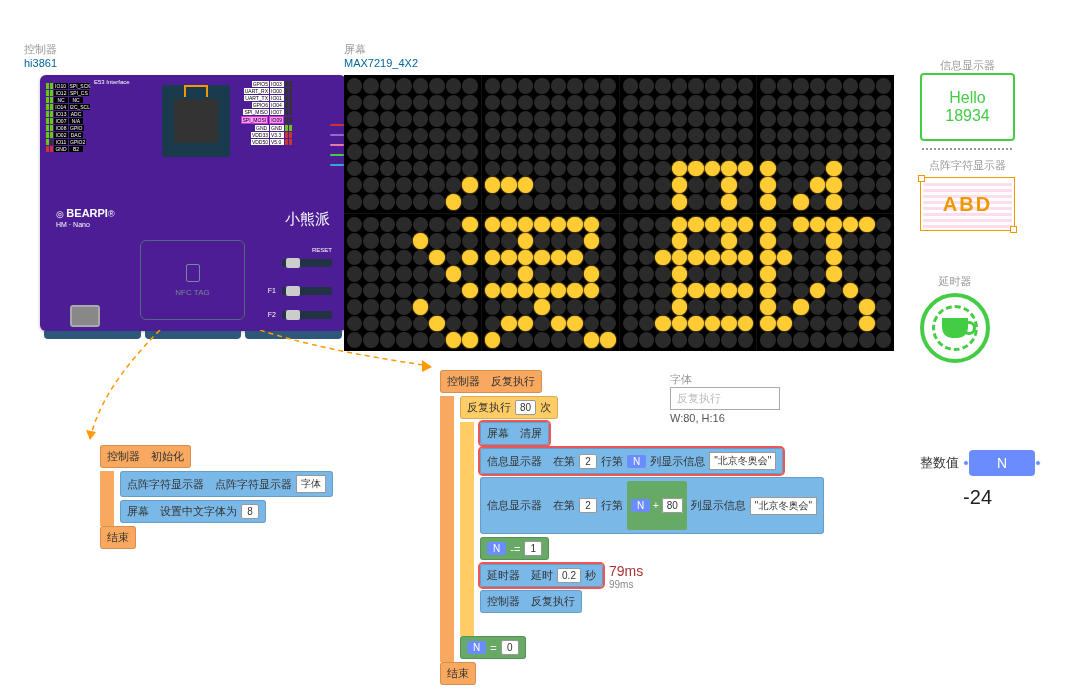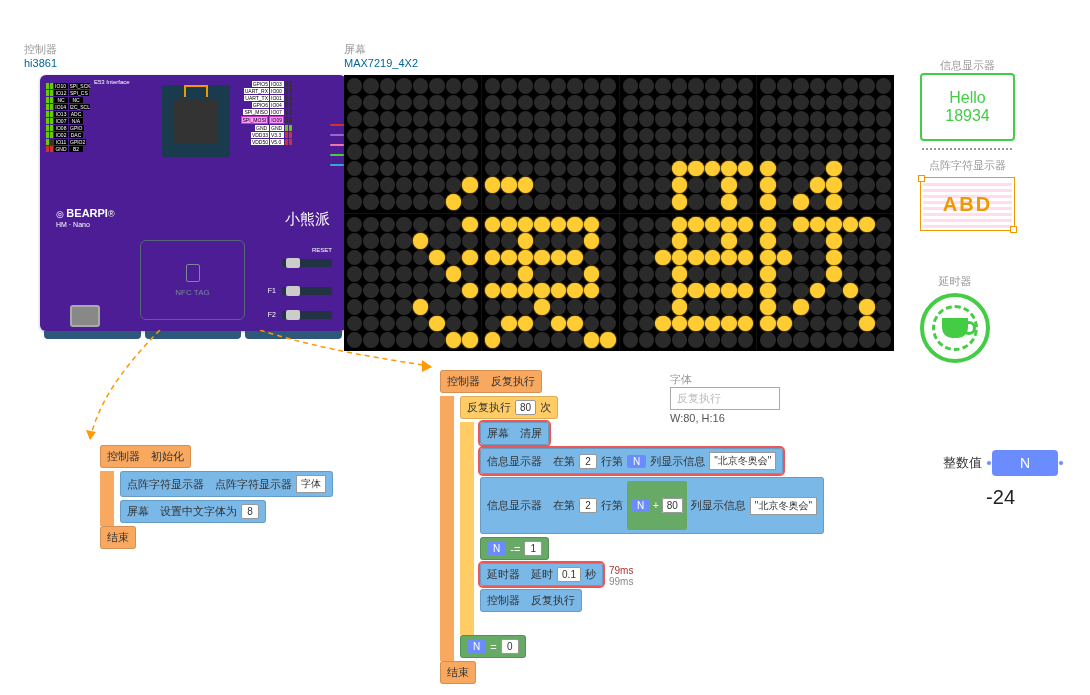--- a/index.html
+++ b/index.html
@@ -803,21 +803,21 @@
   </div>
 </div>
 
 <div class="comp" style="left:920px;top:274px">
   <div class="lbl">延时器</div>
   <div class="timer-ic" style="margin:4px auto 0">
       <div class="cup"></div>
     </div>
 </div>
 
-<div class="comp" style="left:943px;top:450px">
+<div class="comp" style="left:920px;top:450px">
   <div class="int-badge">
     <span class="t">整数值</span>
     <span class="pill">N</span>
   </div>
   <div style="font-size:20px;color:#222;margin-top:10px">-24</div>
 </div>
 
 <div class="font-prev">
   <div class="lbl">字体</div>
   <div class="box"><span class="txt">反复执行</span></div>
@@ -876,24 +876,24 @@
         <span class="str">"北京冬奥会"</span>
       </div><br>
       <div class="blk dgreen">
         <span class="var">N</span>
           <span>-=</span>
           <span class="num">1</span>
       </div><br>
       <div style="display:flex;align-items:center;gap:6px">
         <div class="blk blue red-outline">
           <span>延时器</span>&nbsp;<span>延时</span>
-          <span class="num">0.1</span><span>秒</span>
+          <span class="num">0.2</span><span>秒</span>
         </div>
         <div>
-          <div style="color:#a33;font-size:10px">79ms</div>
+          <div style="color:#a33;font-size:14px">79ms</div>
           <div style="color:#888;font-size:10px">99ms</div>
         </div>
       </div>
       <div class="blk blue">
         <span>控制器</span>&nbsp;<span>反复执行</span>
       </div>
     </div>
     <div style="border-left:14px solid #fc6;height:20px"></div>
     <div class="blk dgreen">
       <span class="var">N</span>

